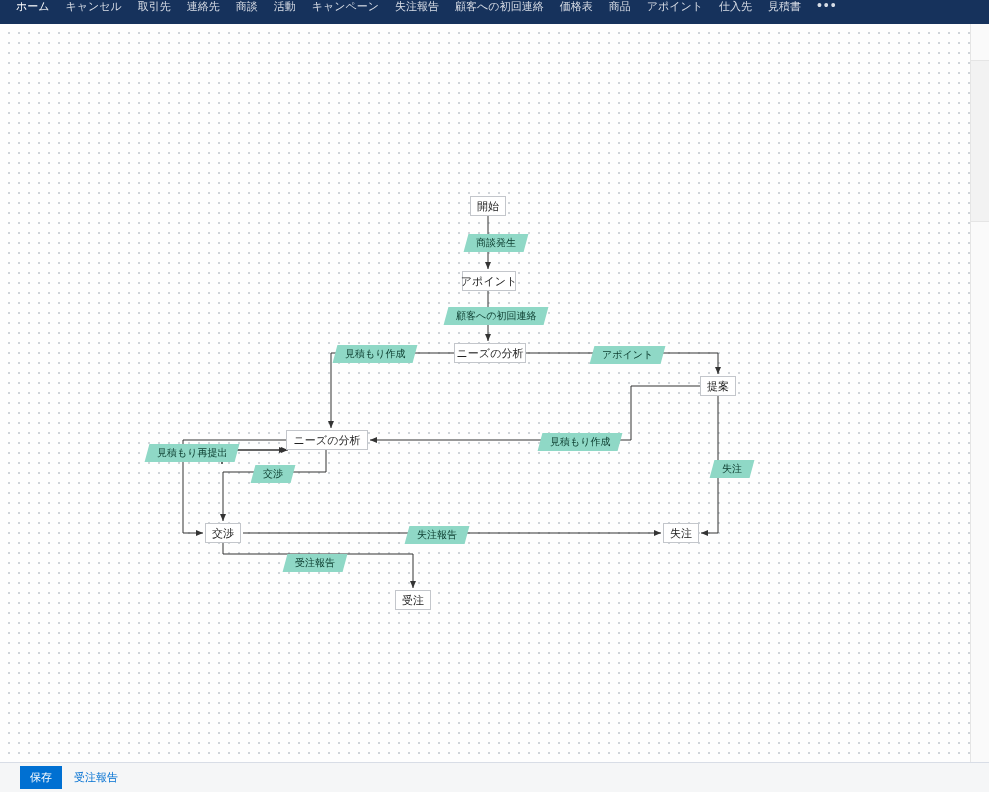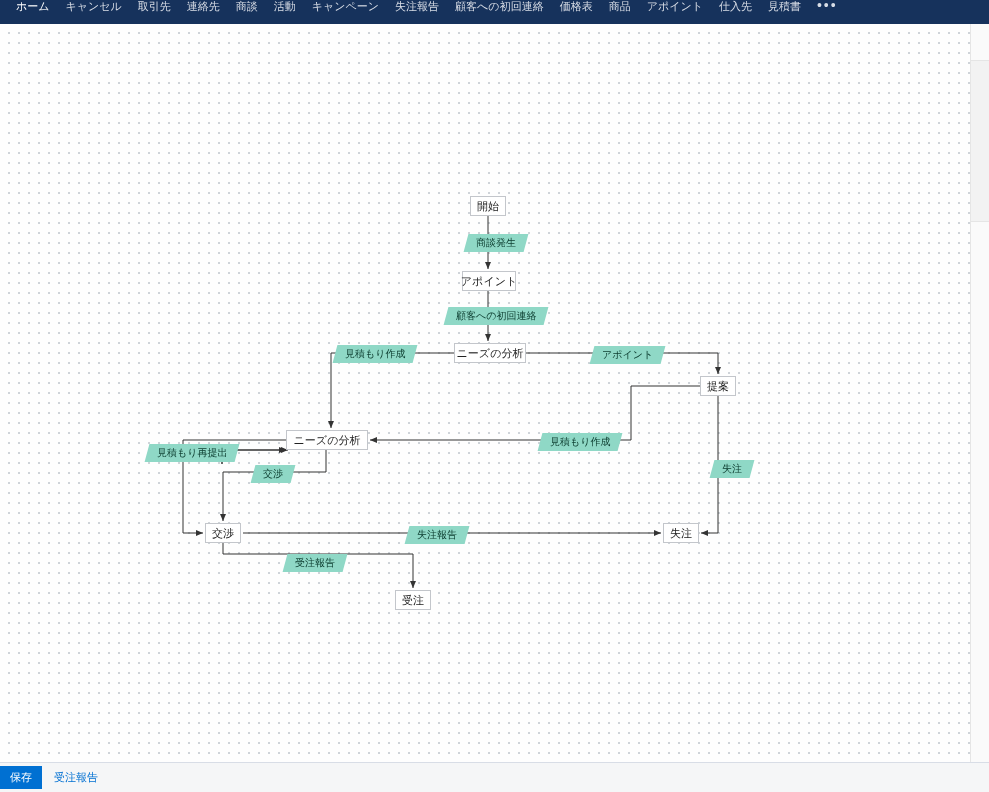--- a/index.html
+++ b/index.html
@@ -13,21 +13,21 @@
   .canvas{position:absolute;left:0;top:0;width:977px;height:738px;
     background-color:#fefefe;
     background-image:radial-gradient(#cfd4d9 0.8px, transparent 0.8px);
     background-size:10px 10px;
     background-position:4px 4px;
   }
   svg.diagram{position:absolute;left:0;top:0}
   .node{position:absolute;background:#fff;border:1px solid #c3c6cb;font-size:11px;color:#222;display:flex;align-items:center;justify-content:center;padding:0 8px;box-sizing:border-box;cursor:move;white-space:nowrap}
   .edge-label{position:absolute;font-size:10px;color:#0b3b2e;background:#8fd8c6;padding:2px 10px;transform:skewX(-15deg);cursor:pointer;white-space:nowrap}
   .edge-label span{display:inline-block;transform:skewX(15deg)}
-  .footer{position:absolute;left:0;bottom:0;width:989px;height:30px;background:#f5f6f7;border-top:1px solid #d8dde6;display:flex;align-items:center;padding:0 0;box-sizing:border-box;font-size:11px}
+  .footer{position:absolute;left:0;bottom:0;width:989px;height:30px;background:#f5f6f7;border-top:1px solid #d8dde6;display:flex;align-items:center;padding:0 20px;box-sizing:border-box;font-size:11px}
   .btn-primary{background:#0070d2;color:#fff;border:0;padding:4px 10px;font-size:11px;cursor:pointer;margin-right:12px}
   .btn-link{color:#0070d2;cursor:pointer}
 </style>
 </head>
 <body>
 
 <div class="nav" id="nav">
     <div class="nav-item">ホーム</div>
     <div class="nav-item">キャンセル</div>
     <div class="nav-item">取引先</div>

